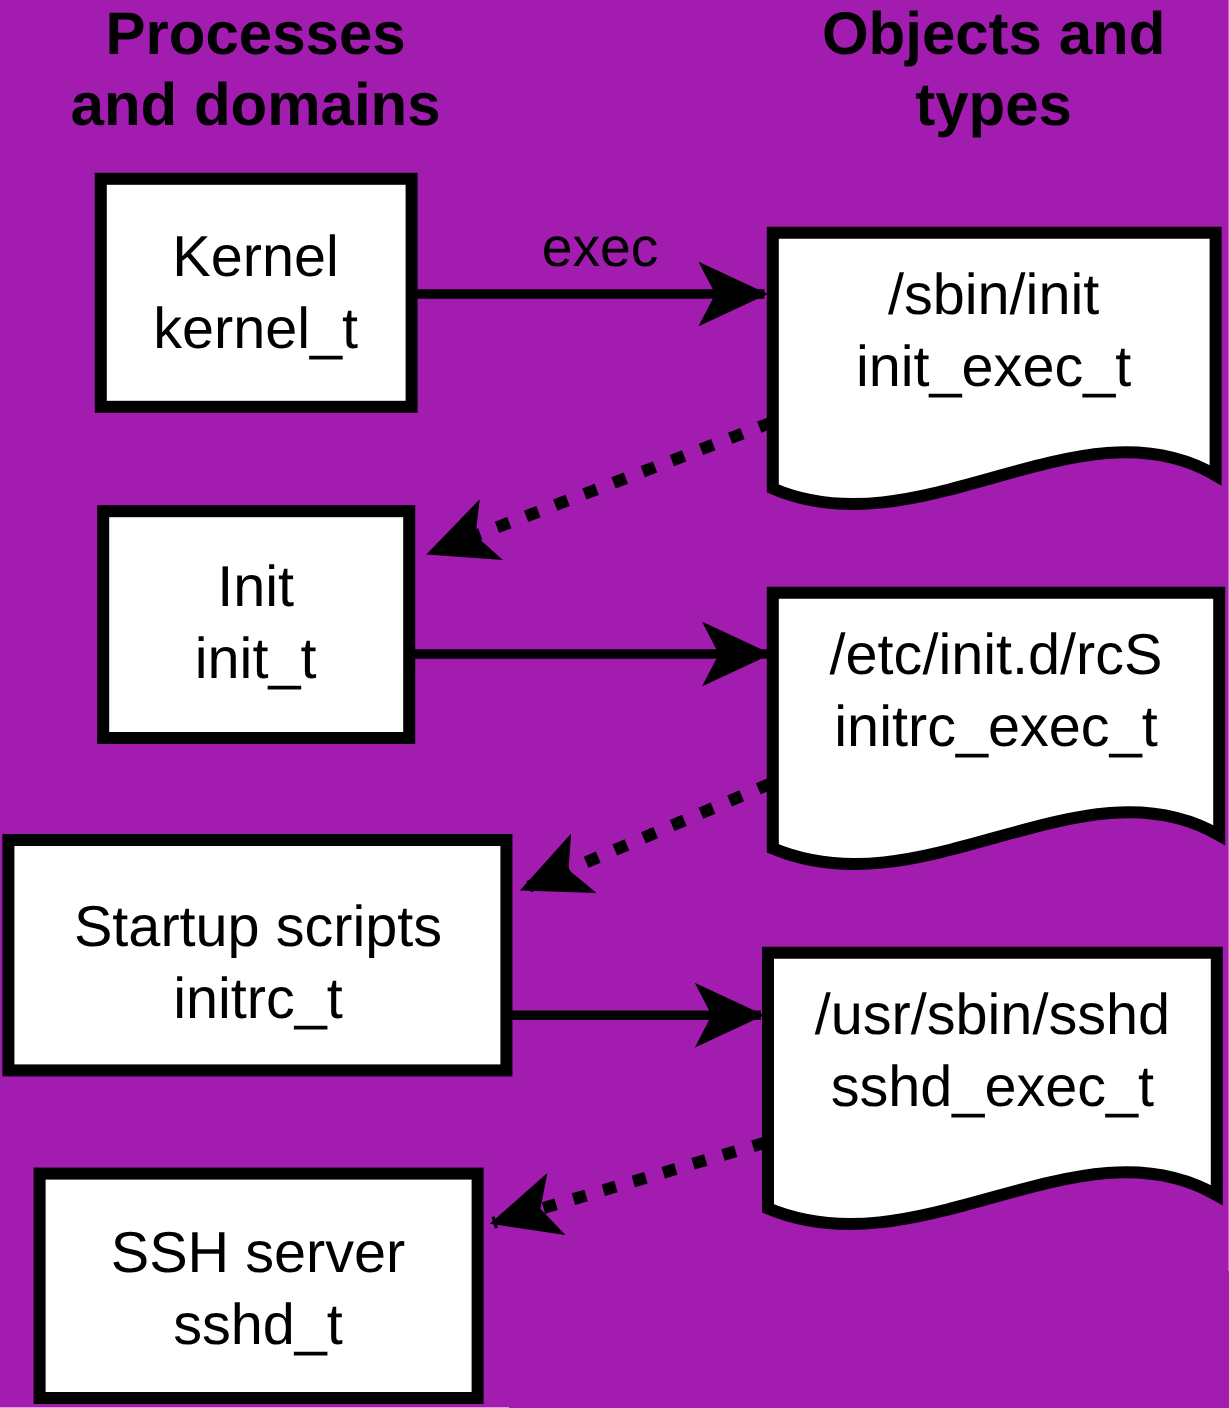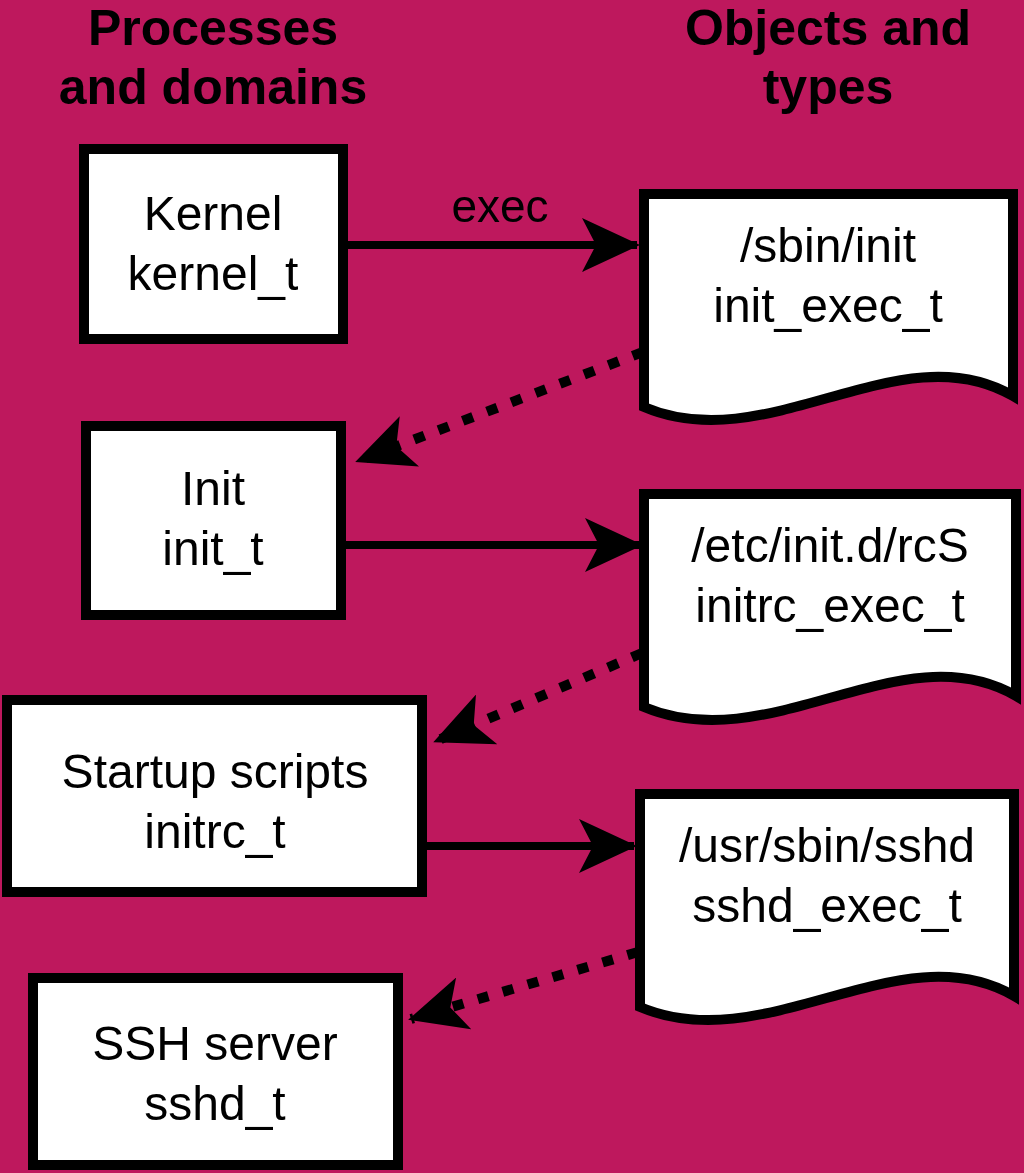--- a/index.html
+++ b/index.html
@@ -4,21 +4,21 @@
 <style>
   html, body {
     margin: 0;
     padding: 0;
     background: #ffffff;
   }
   .diagram-wrap {
     width: 1024px;
     height: 1173px;
     position: relative;
-    background: #be185d;
+    background: #a21caf;
     font-family: "Liberation Sans", sans-serif;
   }
   svg text {
     font-family: "Liberation Sans", sans-serif;
     fill: #000000;
   }
   .heading {
     font-size: 50px;
     font-weight: bold;
   }

